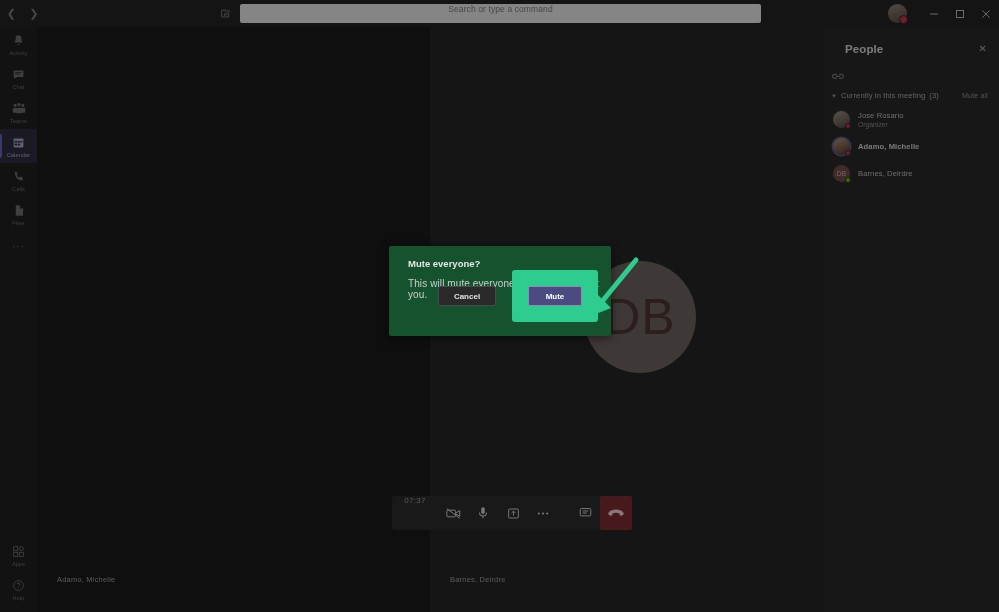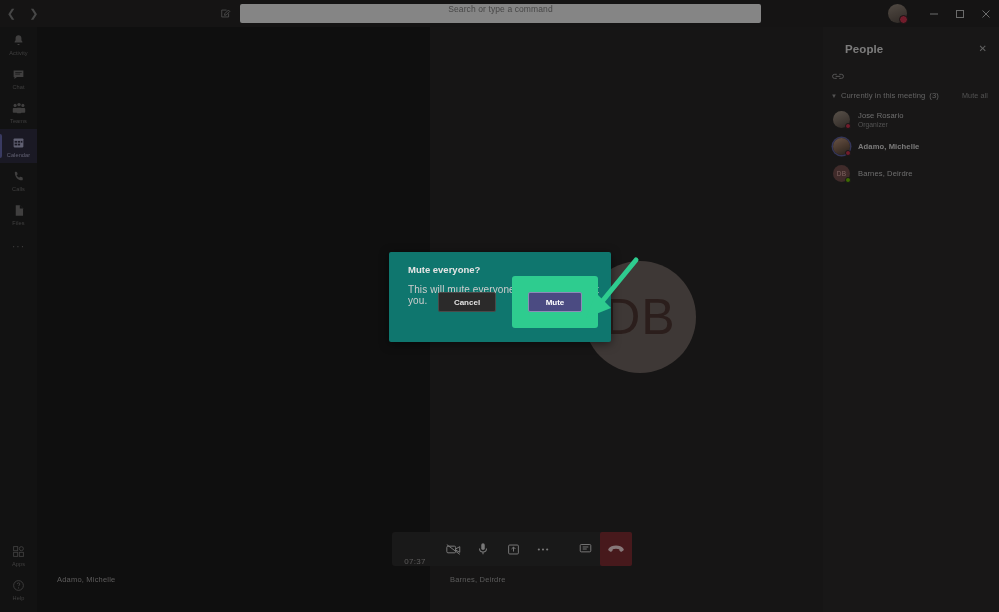--- a/index.html
+++ b/index.html
@@ -73,22 +73,22 @@
     position: absolute; left: 20px; bottom: 28px; font-size: 7.5px; color: #9e9d9d; letter-spacing: .2px;
   }
   .big-avatar {
     position: absolute; left: 154px; top: 234px; width: 112px; height: 112px; border-radius: 50%;
     background: #6c615d; display: flex; align-items: center; justify-content: center;
   }
   .big-avatar span { font-size: 50px; color: #4b3531; letter-spacing: 1px; font-weight: 400; }
 
   
   .controlbar {
-    position: absolute; left: 392px; top: 532px; height: 34px;
-    background: #2c2b2b; border-radius: 3px; display: flex; align-items: flex-end; z-index: 20;
+    position: absolute; left: 392px; top: 496px; height: 34px;
+    background: #2c2b2b; border-radius: 3px; display: flex; align-items: flex-start; z-index: 20;
   }
   .timer { width: 46px; text-align: center; font-size: 8px; color: #9c9b9b; letter-spacing: .3px; }
   .cbtn { width: 30px; height: 34px; display: flex; align-items: center; justify-content: center;
           cursor: pointer; color: #cfcfcf; }
   .cbtn.sep { margin-left: 12px; }
   .cbtn.hangup { background: #7b2b31; border-radius: 2px; width: 32px; }
   .cbtn svg { display: block; }
 
   
   .people {
@@ -129,22 +129,22 @@
   .dot.busy { background: #c4314b; }
   .dot.avail { background: #6bb700; }
   .p-texts { display: flex; flex-direction: column; justify-content: center; }
   .p-name { font-size: 7.6px; color: #bdbcbc; letter-spacing: .1px; }
   .p-name.bold { font-weight: bold; color: #d2d1d1; }
   .p-sub { font-size: 6.8px; color: #8c8b8b; margin-top: 1px; }
 
   
   .scrim { position: absolute; inset: 0; background: rgba(0,0,0,0.42); z-index: 40; }
   .dialog {
-    position: absolute; left: 389px; top: 252px; width: 222px; height: 90px;
-    background: #0f766e; border-radius: 2px; z-index: 41;
+    position: absolute; left: 389px; top: 246px; width: 222px; height: 90px;
+    background: #14532d; border-radius: 2px; z-index: 41;
     box-shadow: 0 2px 10px rgba(0,0,0,0.5);
   }
   .dlg-title { position: absolute; left: 19px; top: 12px; font-size: 9.5px; color: #e6e5e5; font-weight: bold; }
   .dlg-body { position: absolute; left: 19px; top: 32px; font-size: 10px; color: #cecdcd; letter-spacing: .1px; }
   .dlg-actions { position: absolute; right: 13px; bottom: 14px; display: flex; align-items: center; gap: 16px; }
   .btn-cancel {
     width: 58px; height: 20px; background: #2b2a2a; border: 1px solid #4a4949; border-radius: 2px;
     color: #e3e2e2; font-family: "Liberation Sans", sans-serif; font-size: 8px; font-weight: bold;
     cursor: pointer;
   }

